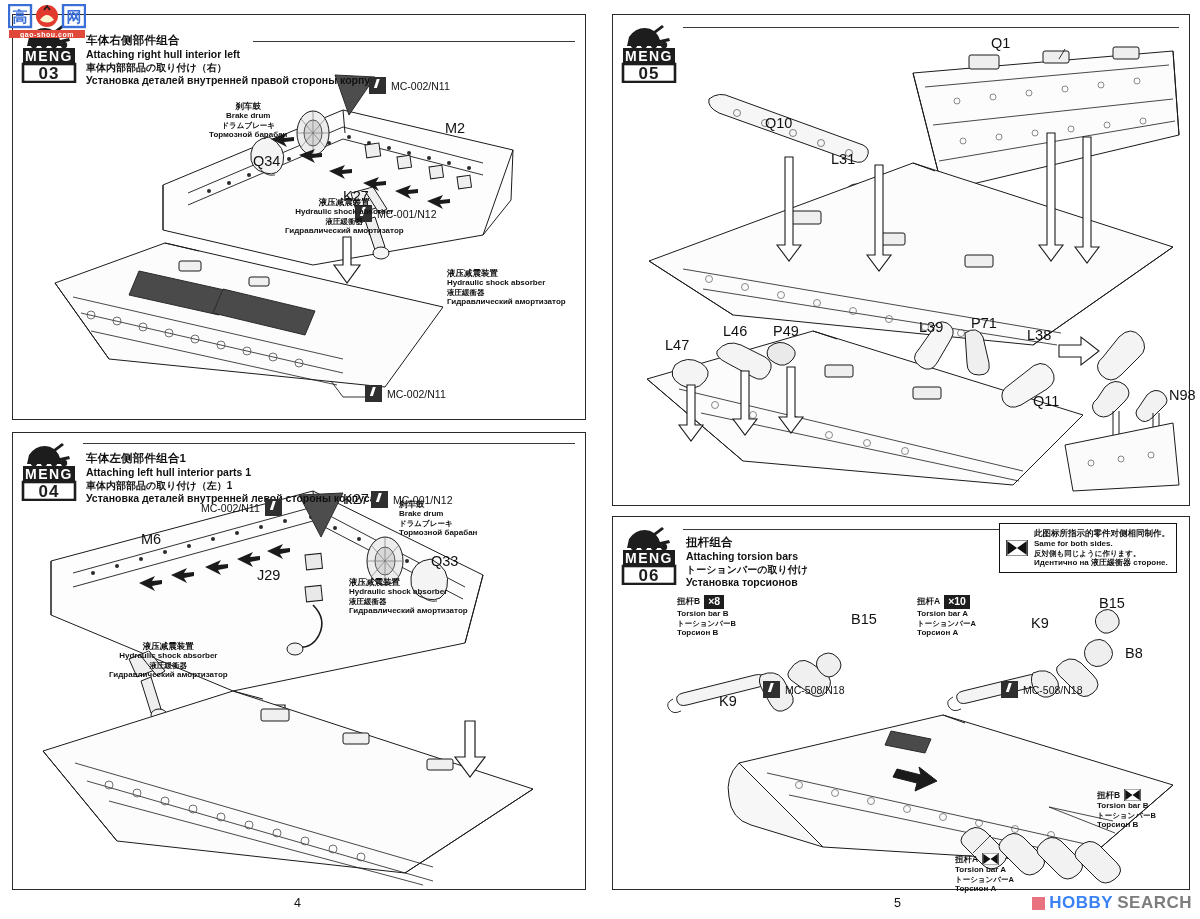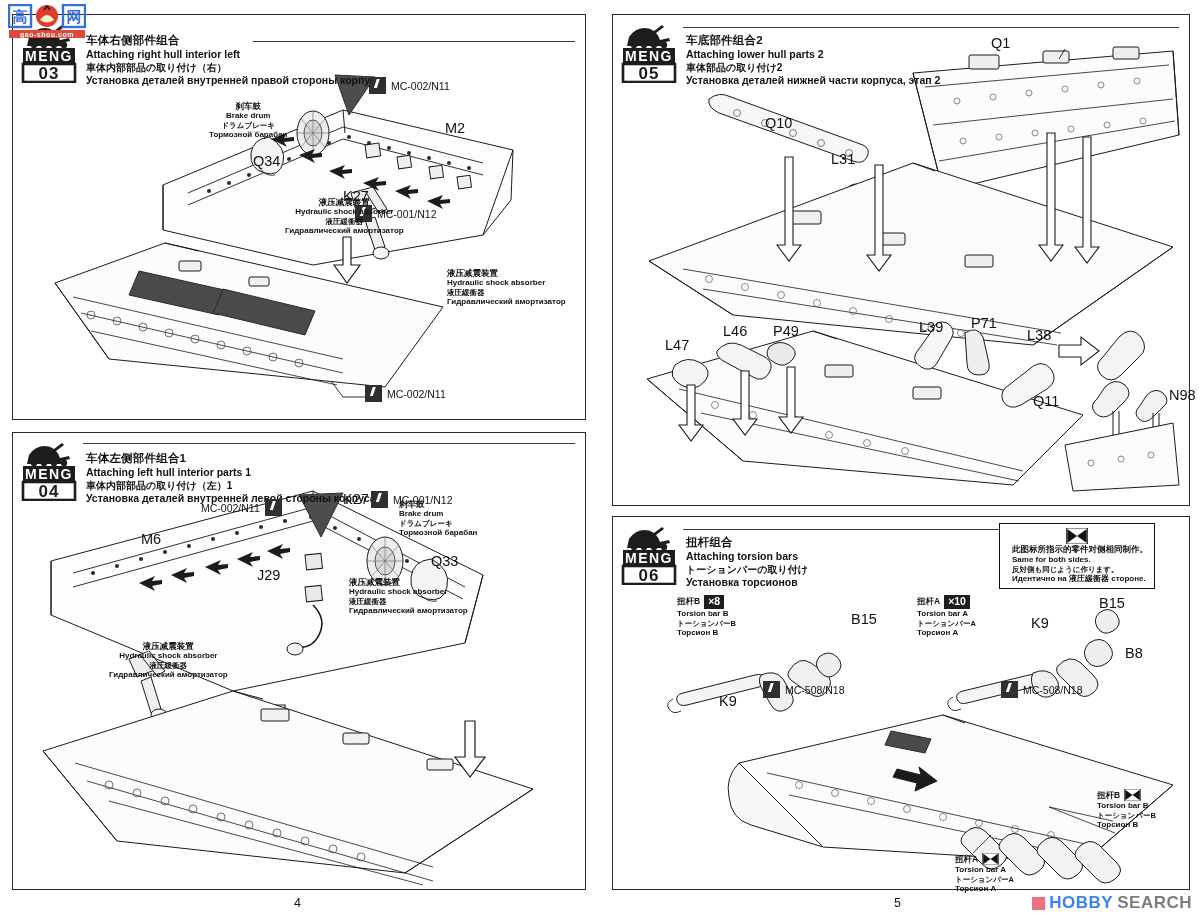--- a/index.html
+++ b/index.html
@@ -52,21 +52,21 @@
 
   
   .chip{display:inline-block;background:#1d1d1d;color:#fff;font-size:10.5px;font-weight:bold;
         padding:1px 4px 2px;line-height:1;vertical-align:middle;}
 
   
   .bowtie{display:inline-block;width:22px;height:16px;vertical-align:middle;}
 
   
   .notebox{position:absolute;border:1px solid #111;background:#fff;display:flex;
-           align-items:center;padding:4px 6px;flex-direction:column;}
+           align-items:center;padding:4px 6px;}
   .notebox .txts{margin-left:6px;line-height:1.25;white-space:nowrap;}
 
   
   .tbgroup{position:absolute;white-space:nowrap;line-height:1.25;margin-left:16px;}
   .tbgroup .row1{display:flex;align-items:center;gap:4px;}
 
   
   .pageno{position:absolute;font-size:12.5px;color:#111;}
 
   
@@ -548,26 +548,20 @@
               <circle cx="23" cy="24" r="3.2"></circle>
             <circle cx="33" cy="24" r="3.2"></circle>
               <circle cx="43" cy="24" r="3.2"></circle>
           </g>
           <rect x="2" y="27" width="52" height="15" fill="#1d1d1d"></rect>
           <text x="28" y="39.5" text-anchor="middle" fill="#fff" font-family="'Liberation Sans',sans-serif" font-size="14" font-weight="bold" letter-spacing="1.5">MENG</text>
           <rect x="2" y="43" width="52" height="18" fill="#fff" stroke="#1d1d1d" stroke-width="2.6"></rect>
           <text x="28" y="58" text-anchor="middle" fill="#1d1d1d" font-family="'Liberation Sans',sans-serif" font-size="17" font-weight="bold" letter-spacing="1">05</text>
         </svg>
       </div>
-      <div class="head-texts">
-        <div class="t-cn">车底部件组合2</div>
-        <div class="t-en">Attaching lower hull parts 2</div>
-        <div class="t-jp">車体部品の取り付け2</div>
-        <div class="t-ru">Установка деталей нижней части корпуса, этап 2</div>
-      </div>
     </div>
     <div class="head-rule" style="left:70px;right:10px;top:12px;"></div>
 
     <div class="pnum" style="left:378px;top:20px;">Q1</div>
     <div class="pnum" style="left:152px;top:100px;">Q10</div>
     <div class="pnum" style="left:218px;top:136px;">L31</div>
     <div class="pnum" style="left:52px;top:322px;">L47</div>
     <div class="pnum" style="left:110px;top:308px;">L46</div>
     <div class="pnum" style="left:160px;top:308px;">P49</div>
     <div class="pnum" style="left:306px;top:304px;">L39</div>

